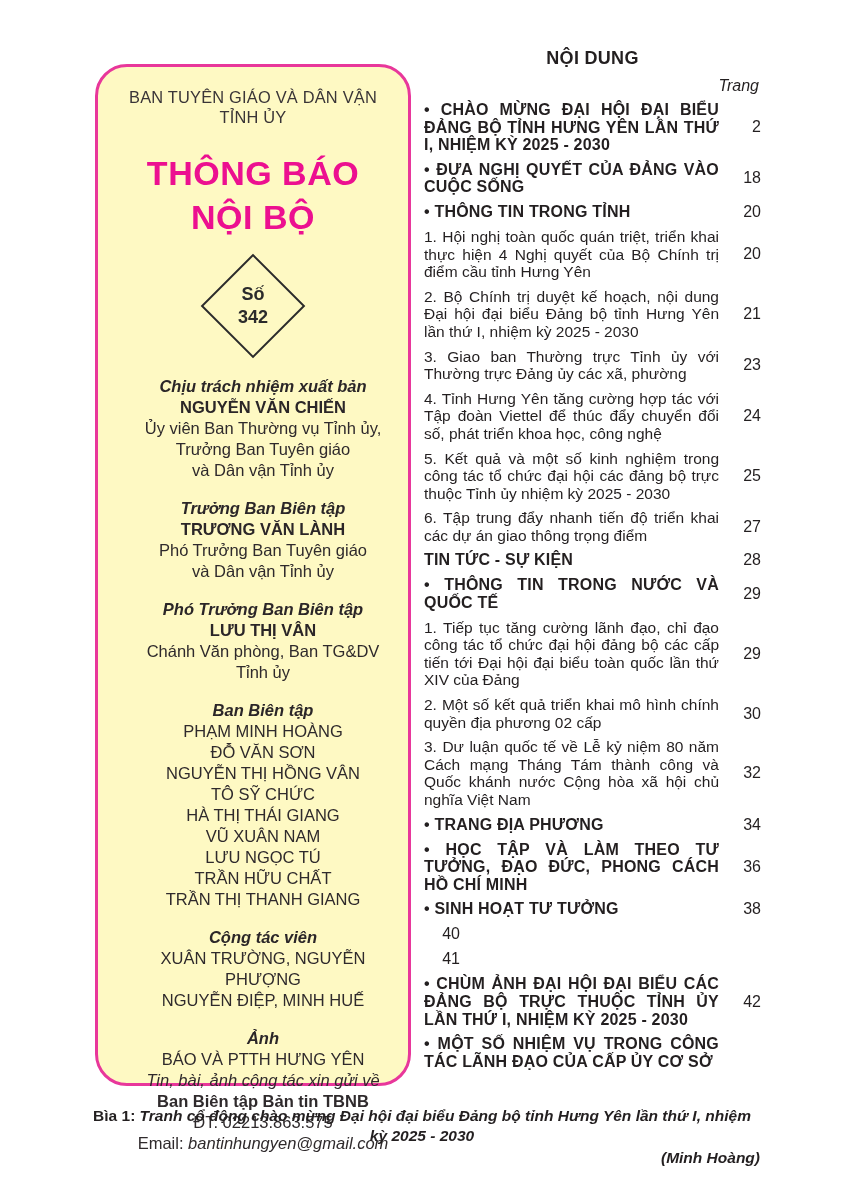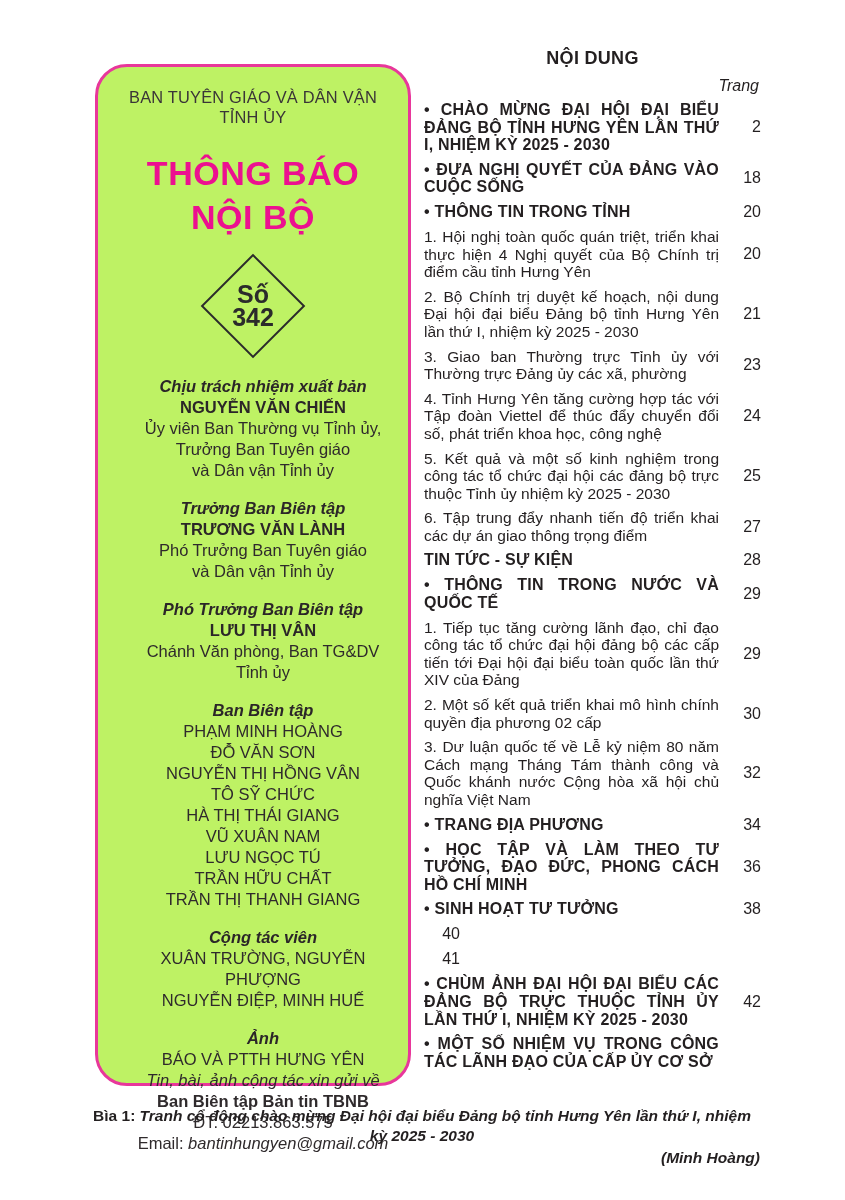--- a/index.html
+++ b/index.html
@@ -4,34 +4,34 @@
 <style>
   html,body{margin:0;padding:0;background:#ffffff;}
   .page{
     position:relative;width:845px;height:1200px;background:#ffffff;
     font-family:"Liberation Sans", sans-serif;color:#231f20;overflow:hidden;
   }
 
   
   .left-box{
     position:absolute;left:95px;top:64px;width:316px;height:1022px;
-    box-sizing:border-box;background:#bef264;border:3px solid #e8379b;
+    box-sizing:border-box;background:#fef9c3;border:3px solid #e8379b;
     border-radius:32px;text-align:center;padding:20px 12px 12px 12px;
   }
   .org-title{font-size:16.4px;line-height:20px;color:#3a3537;letter-spacing:0.2px;}
   .bulletin-title{margin-top:24px;color:#ec1090;font-weight:bold;font-size:34px;line-height:44px;letter-spacing:0.5px;}
   .diamond-wrap{position:relative;height:106px;margin-top:14px;}
   .diamond{
     position:absolute;left:50%;top:50%;width:70px;height:70px;
     transform:translate(-50%,-50%) rotate(45deg);
     border:2px solid #2b2b2b;background:transparent;
   }
   .diamond-text{
     position:absolute;left:50%;top:50%;transform:translate(-50%,-50%);
-    font-weight:bold;font-size:25px;line-height:23px;color:#2b2b2b;
+    font-weight:bold;font-size:18px;line-height:23px;color:#2b2b2b;
   }
   .mast-section{margin-top:17px;}
   .m-line{font-size:16.5px;line-height:21px;color:#2f2a2c;margin-left:20px;}
   .m-heading{font-weight:bold;font-style:italic;color:#2b2628;}
   .m-name{font-weight:bold;color:#2b2628;}
   .m-italic{font-style:italic;}
   .m-bold{font-weight:bold;}
   .m-email-val{font-weight:normal;font-style:italic;text-align:center;}
 
   

